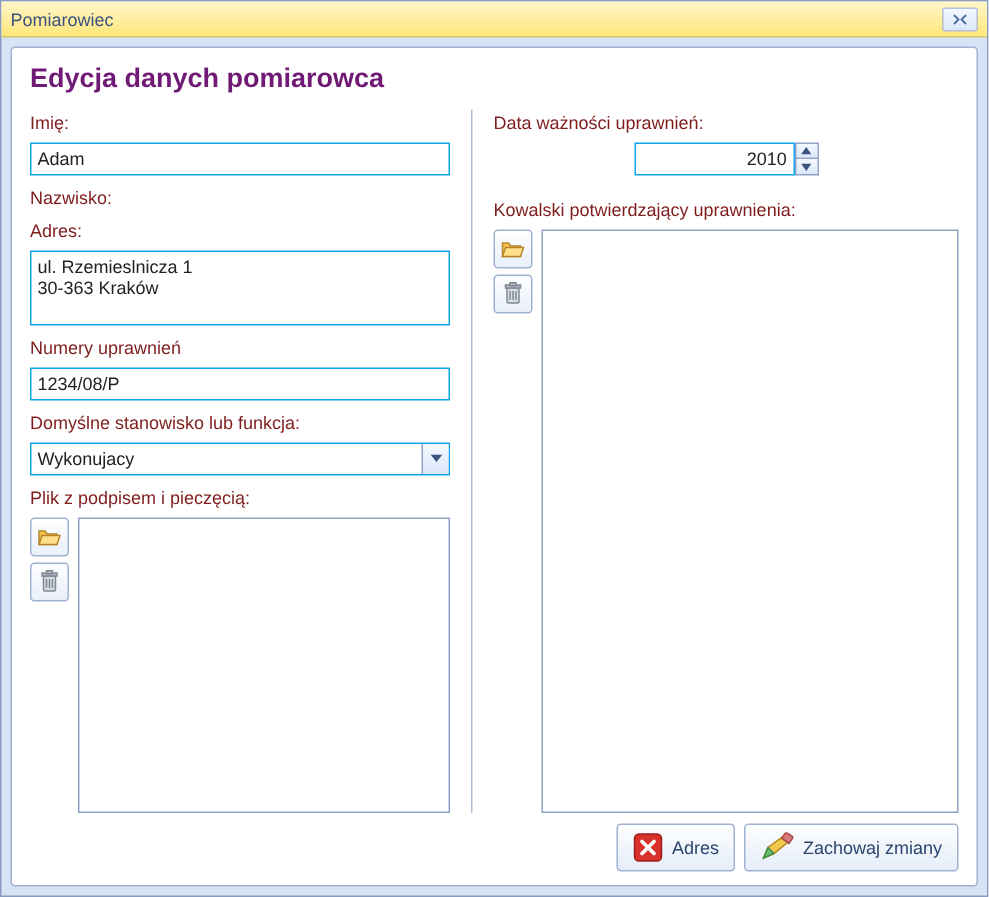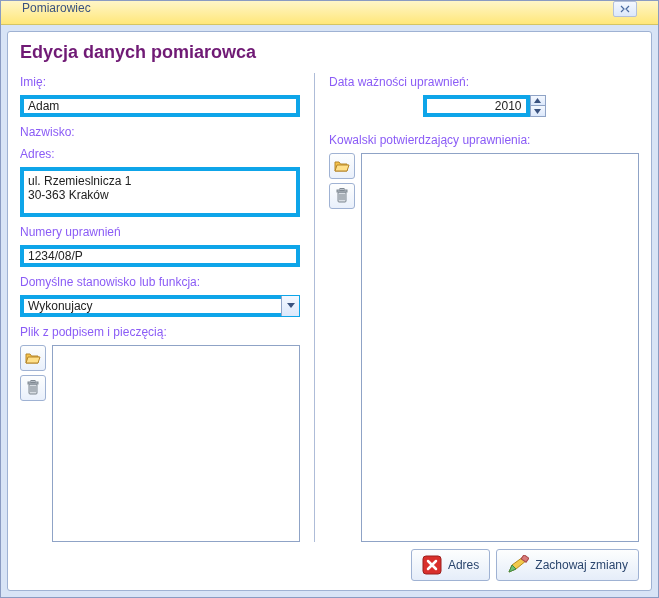--- a/index.html
+++ b/index.html
@@ -18,21 +18,22 @@
     border: 1px solid #8a9bc2;
     background: #d8e4f6;
     display: flex;
     flex-direction: column;
   }
   .titlebar {
     height: 24px;
     background: linear-gradient(#fff6c8, #ffe77a);
     border-bottom: 1px solid #d4c565;
     display: flex;
-    padding: 0 21px;
+    align-items: center;
+    padding: 0 6px;
     justify-content: space-between;
   }
   .titlebar .title { color: #3a527f; font-size: 12px; }
   .titlebar .closebtn {
     width: 24px; height: 16px;
     border: 1px solid #b3c0da; border-radius: 2px;
     background: linear-gradient(#f4f8ff,#dce8fb);
     display: flex; align-items: center; justify-content: center;
     color: #4a6aa0;
   }
@@ -71,23 +72,23 @@
     display: flex;
     flex-direction: column;
     gap: 6px;
     min-height: 0;
   }
   .divider {
     width: 0;
     border-left: 1px solid #aebcd8;
     margin: 0 2px;
   }
-  .flabel { color: #8b5cf6; font-size: 12px; margin-top: 2px; }
+  .flabel { color: #7f1d1d; font-size: 12px; margin-top: 2px; }
   .txt, .ta, .sel, .spin {
-    border: 4px solid #0ea5e9;
+    border: 1px solid #0ea5e9;
     background: #fff;
     font-family: inherit;
     font-size: 12px;
     padding: 3px 4px;
     color: #222;
   }
   .txt { height: 22px; }
   .ta { resize: none; height: 50px; }
   .sel-wrap { position: relative; height: 22px; }
   .sel {

